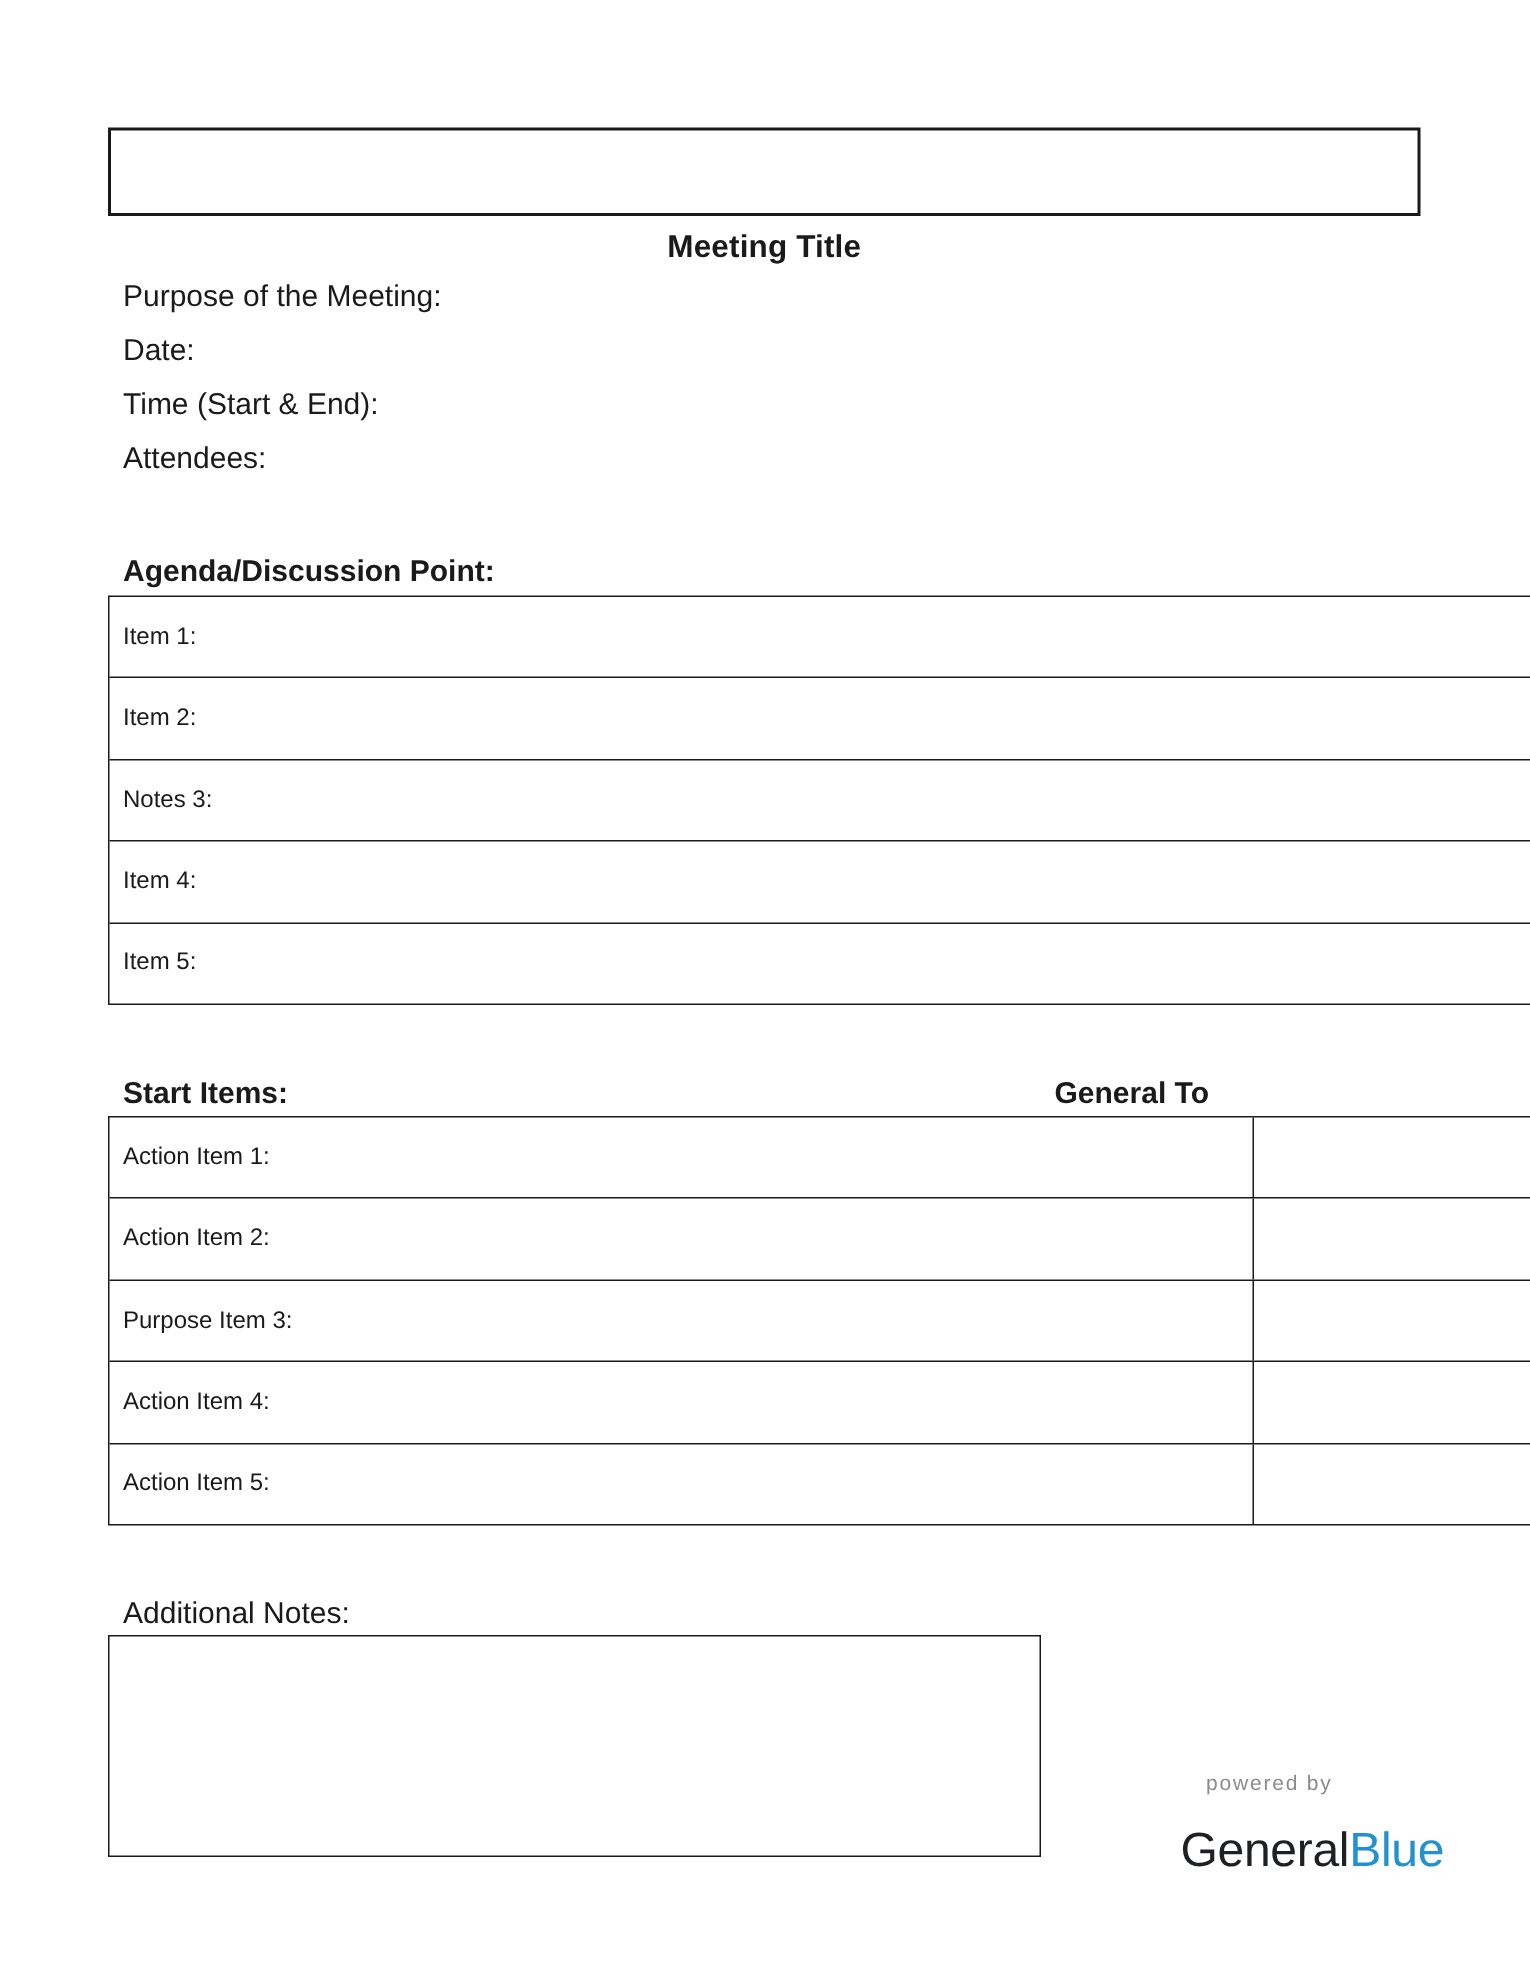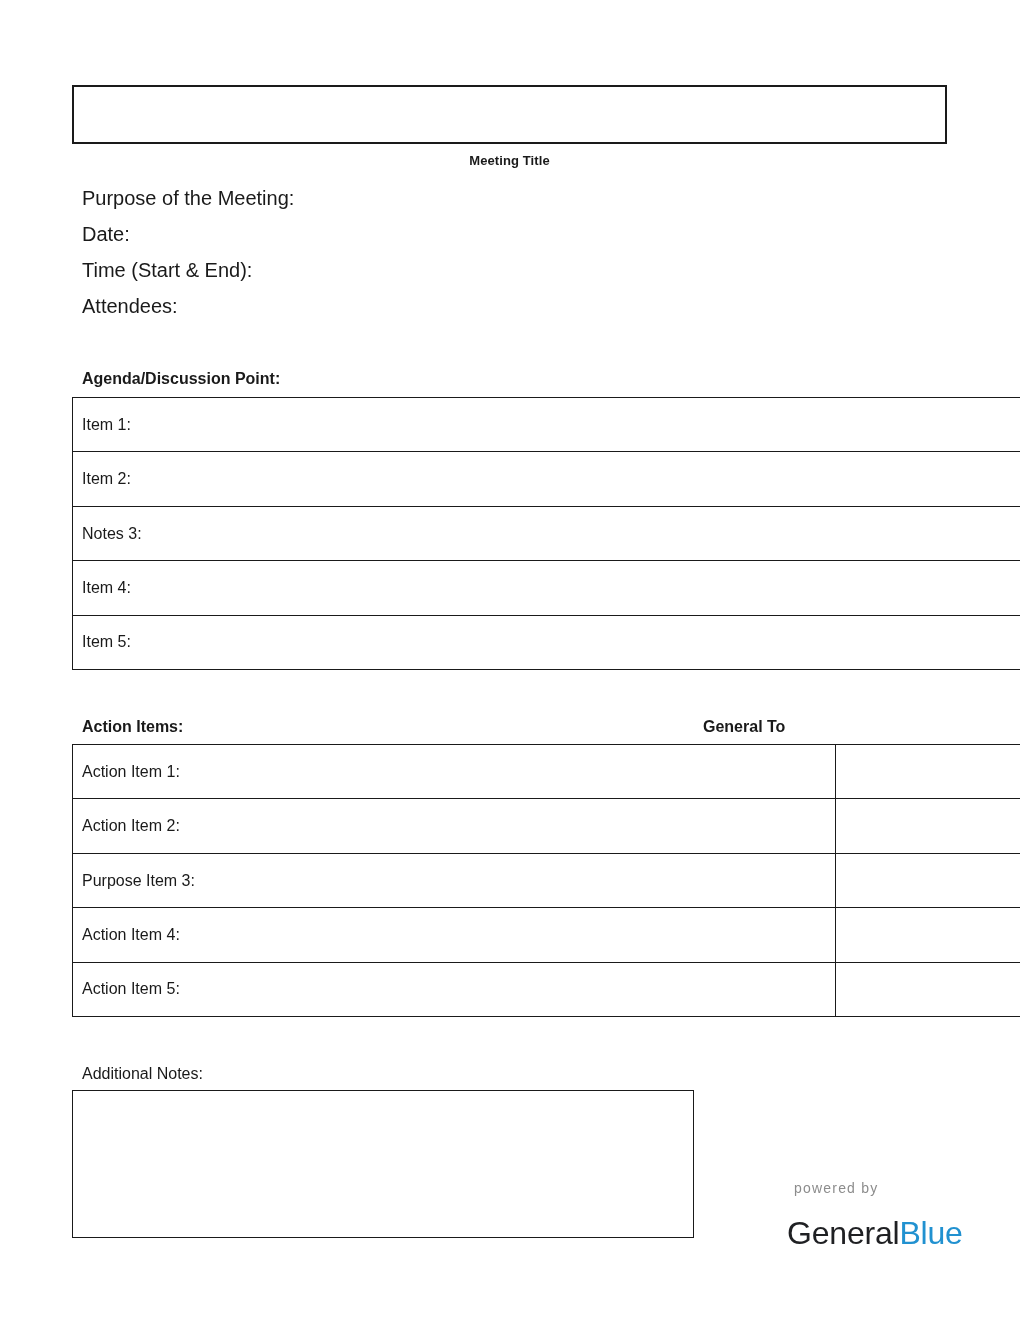--- a/index.html
+++ b/index.html
@@ -28,41 +28,41 @@
     box-sizing: border-box;
     background: #ffffff;
   }
 
   .doc-title {
     position: absolute;
     left: 72px;
     top: 153px;
     width: 875px;
     text-align: center;
-    font-size: 13px;
+    font-size: 21px;
     font-weight: bold;
     letter-spacing: 0.1px;
   }
 
   
   .meta-block {
     position: absolute;
     left: 82px;
     top: 190px;
   }
   .meta-line {
     font-size: 20px;
     line-height: 16px;
     margin-bottom: 20px;
     white-space: nowrap;
   }
 
   .section-heading {
     position: absolute;
-    font-size: 16px;
+    font-size: 20px;
     font-weight: bold;
     white-space: nowrap;
   }
   .heading-agenda { left: 82px; top: 370px; }
   .heading-actions { left: 82px; top: 718px; }
   .heading-assigned { left: 703px; top: 718px; }
   .heading-notes { left: 82px; top: 1065px; font-weight: normal; }
 
   
   .tbl {
@@ -116,21 +116,21 @@
   .brand {
     position: absolute;
     left: 787px;
     top: 1180px;
     width: 160px;
   }
   .powered-by {
     font-size: 14px;
     color: var(--powered-gray, #8c8c8c);
     letter-spacing: 1.2px;
-    margin-left: 7px;
+    margin-left: 17px;
     margin-bottom: 2px;
     white-space: nowrap;
   }
   .brand-name {
     font-size: 32px;
     line-height: 26px;
     white-space: nowrap;
     letter-spacing: -0.2px;
     margin-top: 24px;
   }
@@ -166,21 +166,21 @@
       <div class="cell cell-main">Notes 3:</div>
     </div>
     <div class="tbl-row">
       <div class="cell cell-main">Item 4:</div>
     </div>
     <div class="tbl-row">
       <div class="cell cell-main">Item 5:</div>
     </div>
   </div>
 
-  <div class="section-heading heading-actions">Action Items:</div>
+  <div class="section-heading heading-actions">Start Items:</div>
   <div class="section-heading heading-assigned">General To</div>
 
   <div class="tbl tbl-actions">
     <div class="tbl-row">
       <div class="cell cell-main">Action Item 1:</div>
       <div class="cell cell-assigned"></div>
     </div>
     <div class="tbl-row">
       <div class="cell cell-main">Action Item 2:</div>
       <div class="cell cell-assigned"></div>

